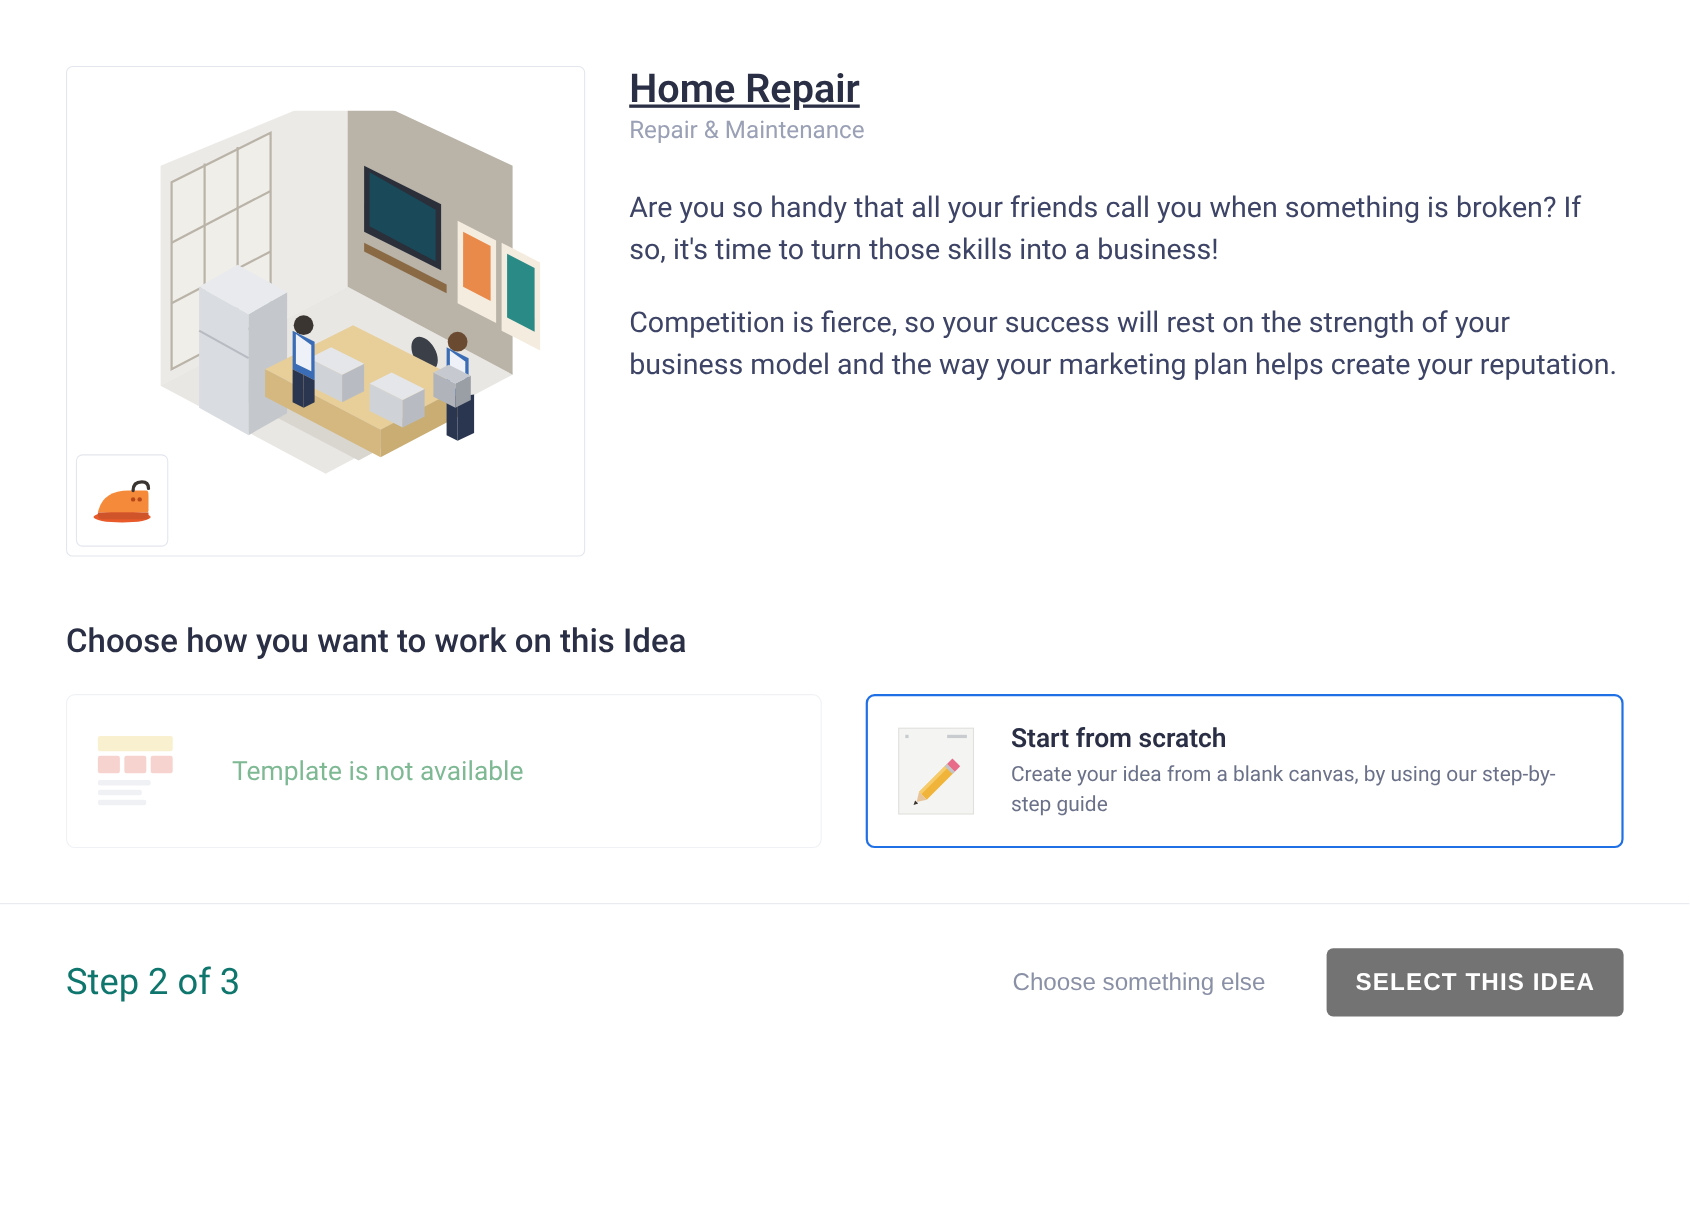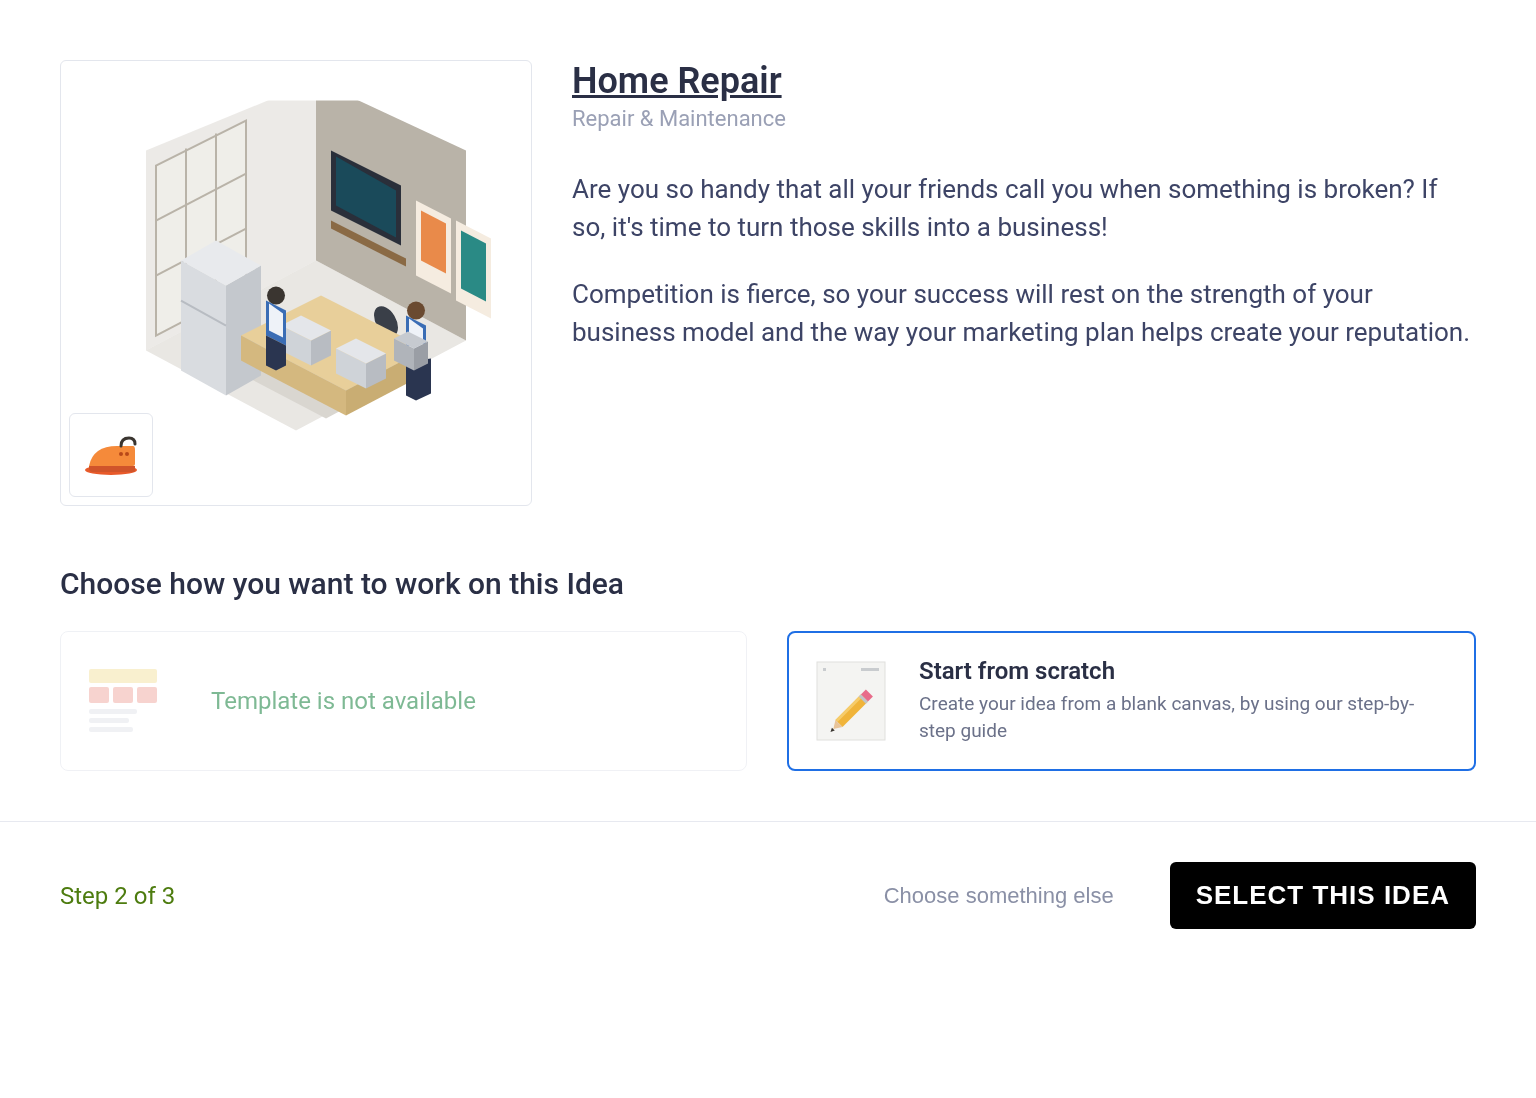--- a/index.html
+++ b/index.html
@@ -124,39 +124,39 @@
   }
   .footer-bar {
     border-top: 1px solid #e7e9f0;
     margin-top: 0;
     padding: 40px 60px 0 60px;
     display: flex;
     align-items: center;
     justify-content: space-between;
   }
   .step-indicator {
-    font-size: 24px;
-    color: #4d7c0f;
+    font-size: 33px;
+    color: #0f766e;
   }
   .footer-actions {
     display: flex;
     align-items: center;
     gap: 56px;
   }
   .choose-else {
     font-size: 22px;
     color: #8a90a6;
     cursor: pointer;
     background: none;
     border: none;
   }
   .select-btn {
-    background: #000000;
+    background: #737373;
     color: #fff;
-    font-size: 26px;
+    font-size: 22px;
     font-weight: 700;
     letter-spacing: 1px;
     border: none;
     border-radius: 6px;
     padding: 18px 26px;
     cursor: pointer;
   }
 </style>
 </head>
 <body>

